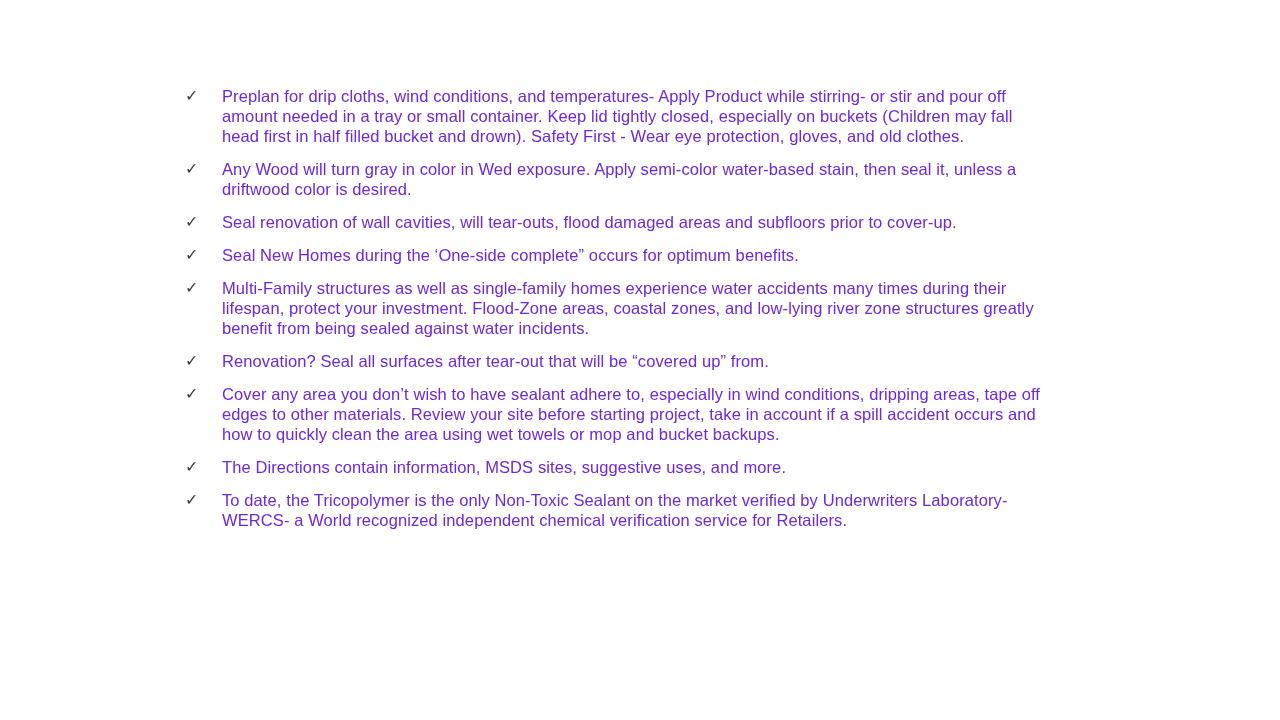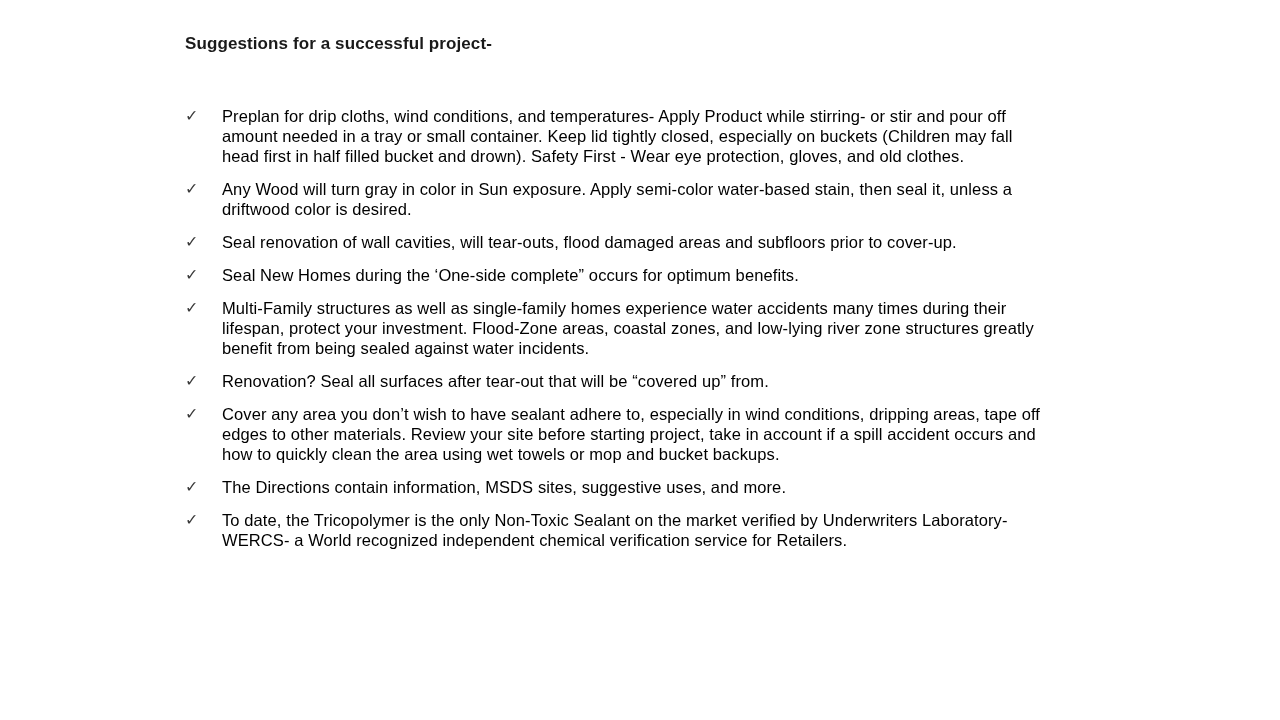--- a/index.html
+++ b/index.html
@@ -42,40 +42,39 @@
     font-size: 16px;
     line-height: 20px;
     color: #3a3a3a;
     user-select: none;
   }
   .bullet-text {
     flex: 1 1 auto;
     font-size: 16.5px;
     line-height: 20px;
     letter-spacing: 0.1px;
-    color: #000000;
+    color: #6d28d9;
   }
 </style>
 </head>
 <body>
 
 <div class="slide">
   <div class="content">
-    <h1 class="slide-title">Suggestions for a successful project-</h1>
 
     <div class="bullet-list">
 
         <div class="bullet-item">
           <span class="check">✓</span>
           <span class="bullet-text">Preplan for drip cloths, wind conditions, and temperatures- Apply Product while stirring- or stir and pour off amount needed in a tray or small container. Keep lid tightly closed, especially on buckets (Children may fall head first in half filled bucket and drown). Safety First - Wear eye protection, gloves, and old clothes.</span>
         </div>
 
         <div class="bullet-item">
           <span class="check">✓</span>
-          <span class="bullet-text">Any Wood will turn gray in color in Sun exposure. Apply semi-color water-based stain, then seal it, unless a driftwood color is desired.</span>
+          <span class="bullet-text">Any Wood will turn gray in color in Wed exposure. Apply semi-color water-based stain, then seal it, unless a driftwood color is desired.</span>
         </div>
 
         <div class="bullet-item">
           <span class="check">✓</span>
           <span class="bullet-text">Seal renovation of wall cavities, will tear-outs, flood damaged areas and subfloors prior to cover-up.</span>
         </div>
 
         <div class="bullet-item">
           <span class="check">✓</span>
           <span class="bullet-text">Seal New Homes during the ‘One-side complete” occurs for optimum benefits.</span>

